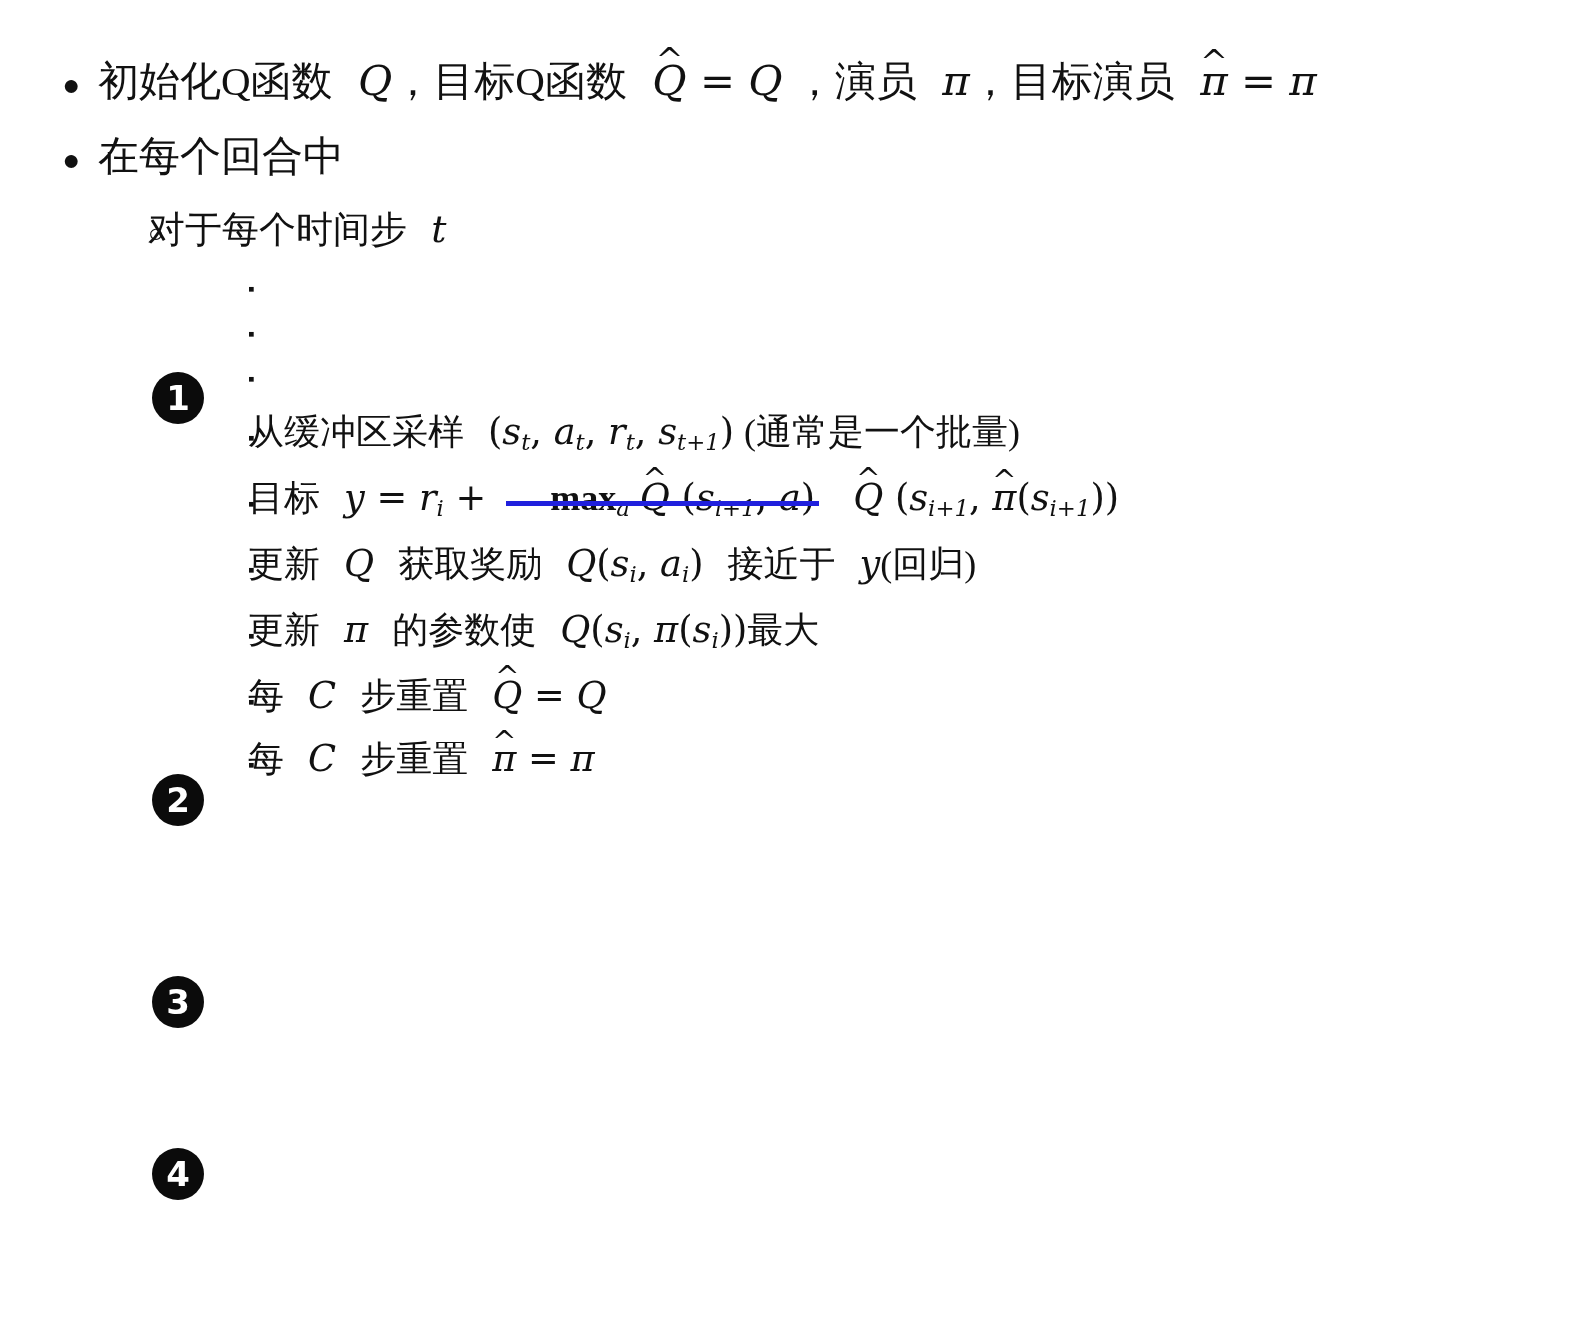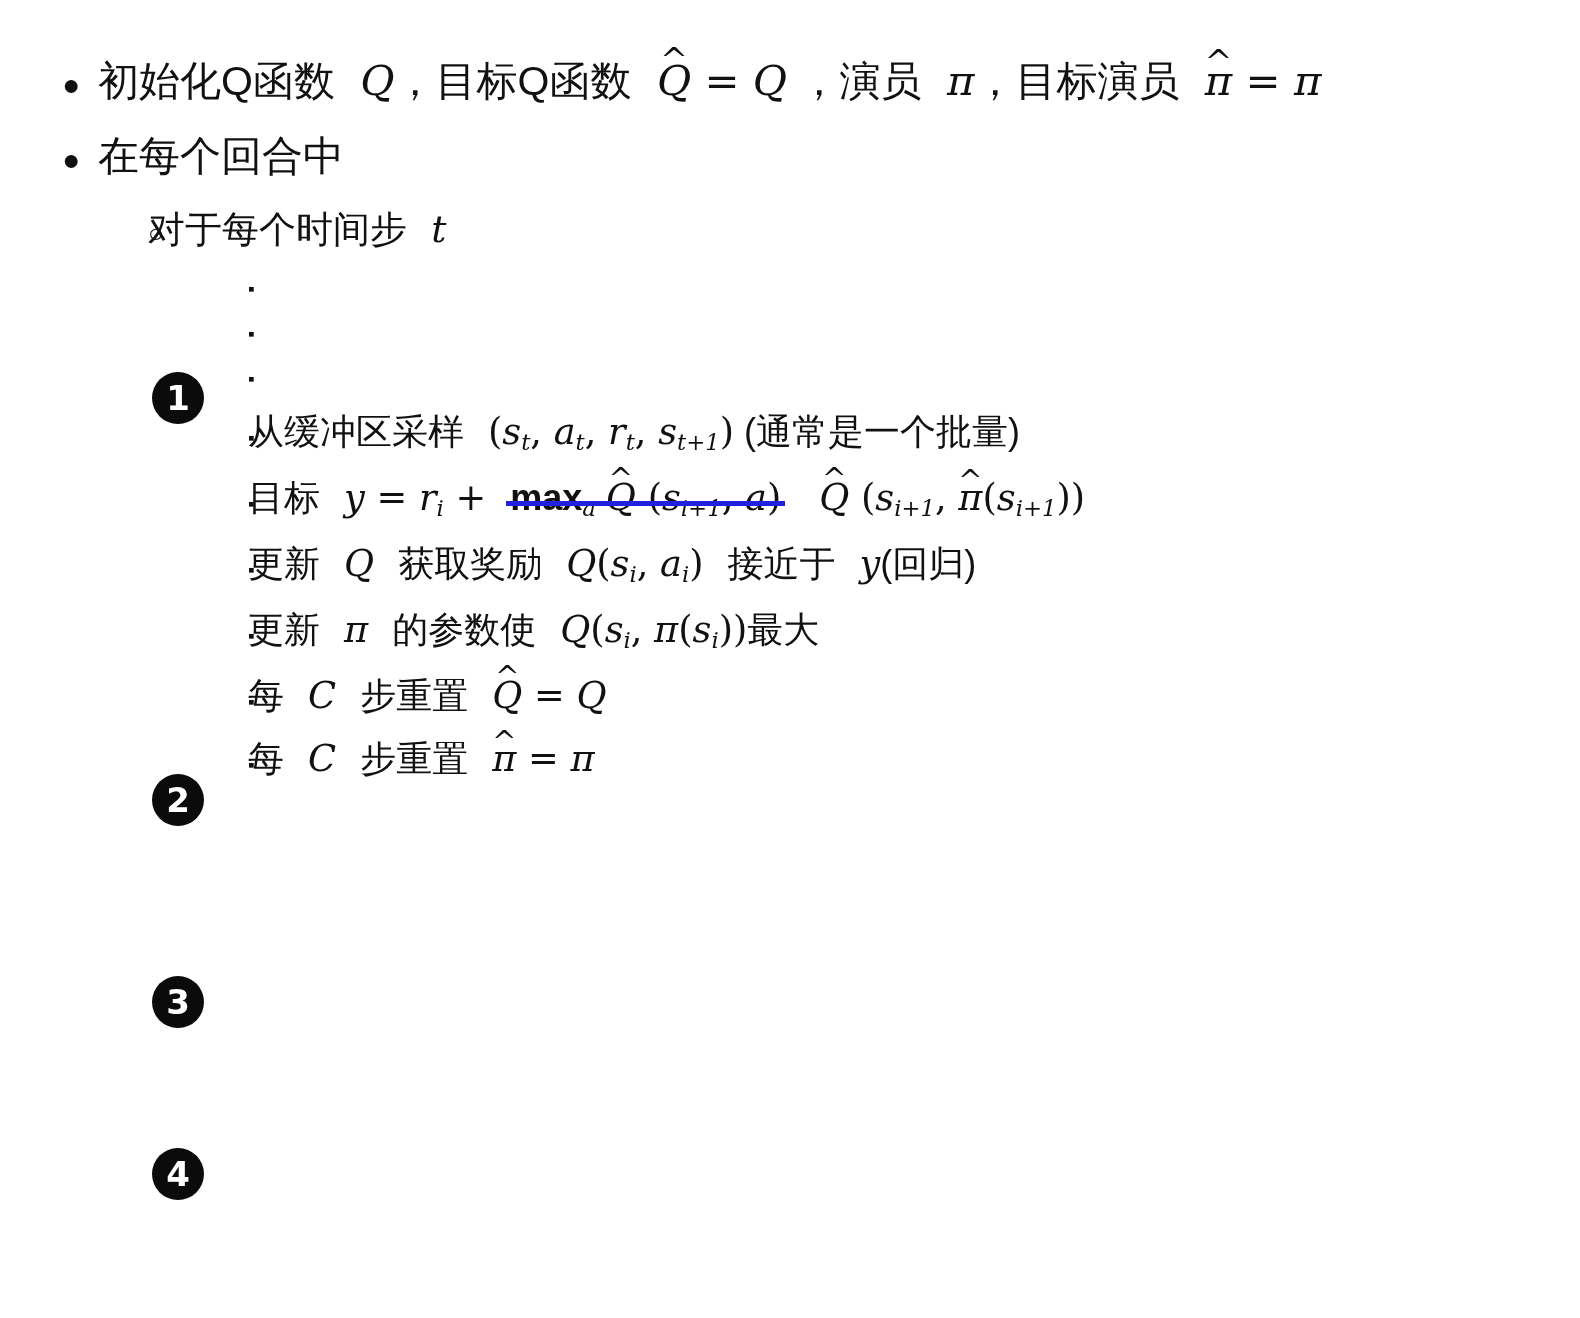--- a/index.html
+++ b/index.html
@@ -56,36 +56,37 @@
     line-height: 1;
   }
   .txt {
     flex: 1 1 auto;
   }
 
   .l1 { font-size: 41px; margin-bottom: 34px; }
   .l2 { font-size: 37px; margin-bottom: 30px; }
   .l3 { font-size: 36px; margin-bottom: 26px; }
 
-  .cn { font-family: Liberation Sans, sans-serif; }
+  .cn { font-family: Liberation Serif, serif; }
 
   
   .m {
     font-family: "DejaVu Serif", "Liberation Serif", serif;
     font-style: italic;
     font-size: 1.02em;
   }
   .mup {
     font-family: "DejaVu Serif", "Liberation Serif", serif;
     font-style: normal;
   }
   .mb {
-    font-family: Liberation Sans, sans-serif;
+    font-family: Liberation Serif, serif;
     font-style: normal;
     font-weight: bold;
+    margin-left: 40px;
   }
   sub {
     font-size: 0.62em;
     vertical-align: -0.28em;
     font-style: italic;
   }
   .hat {
     position: relative;
     display: inline-block;
   }

